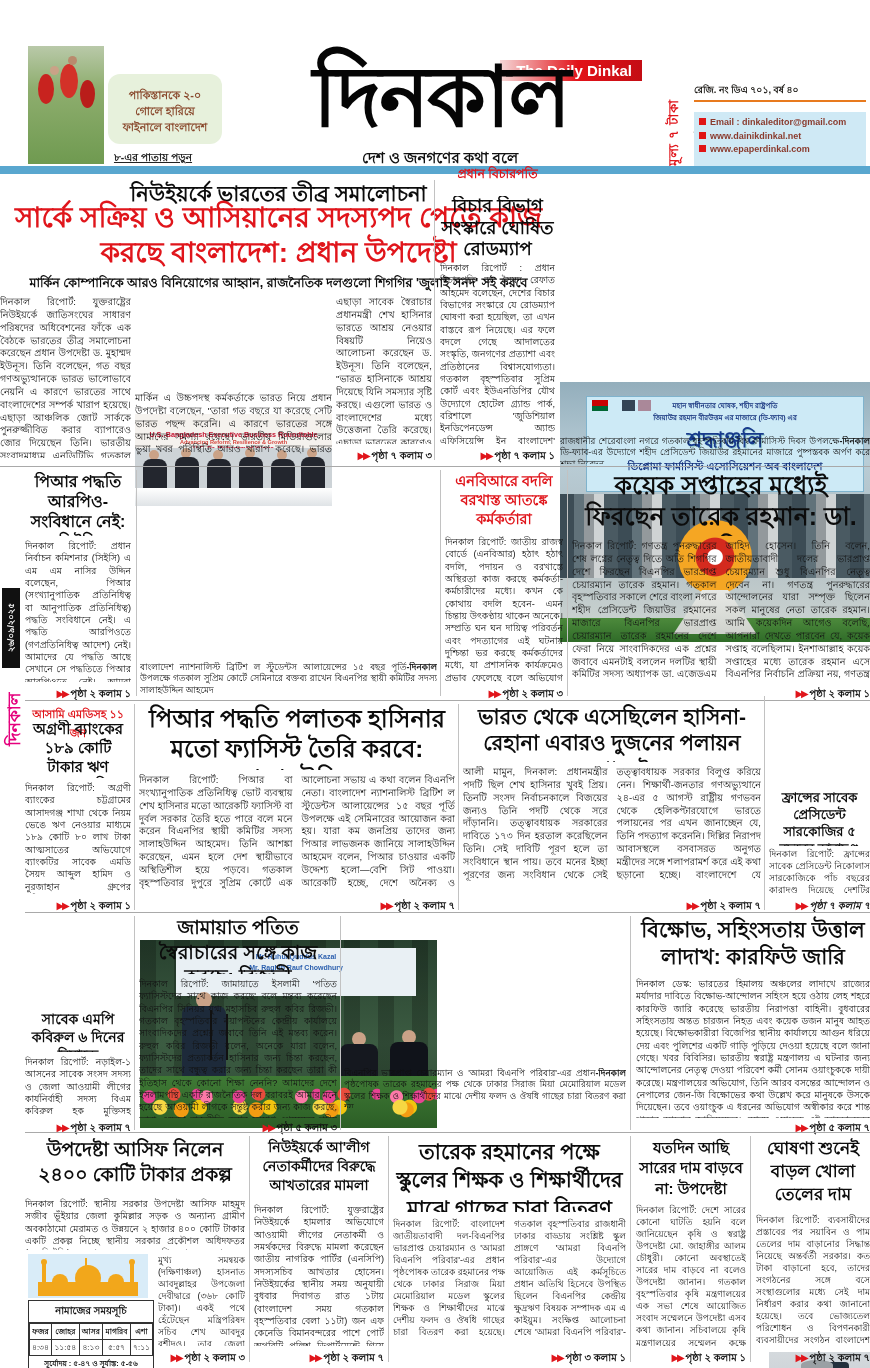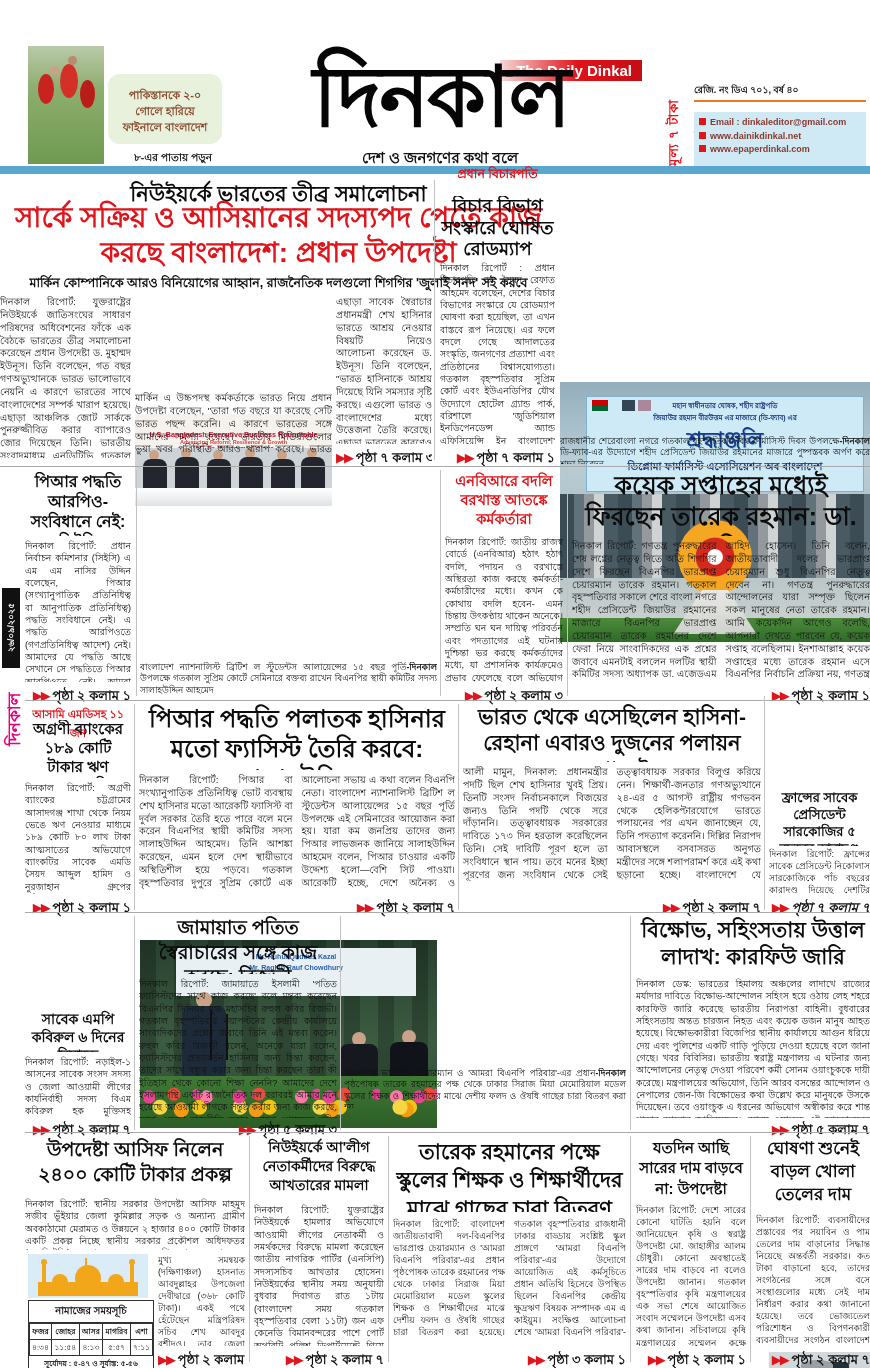--- a/index.html
+++ b/index.html
@@ -14,21 +14,21 @@
   .page{position:relative;width:870px;height:1368px;background:#fff;margin:0 auto;overflow:hidden;}
   .abs{position:absolute;}
   .vr{position:absolute;width:1px;background:#c2c2c2;}
   .hrl{position:absolute;height:1px;background:var(--rule);}
   .body-text{font-size:9.6px;line-height:1.34;text-align:justify;color:var(--ink);overflow:hidden;}
   .cols2{column-count:2;column-gap:9px;}
   .headline{font-weight:800;text-align:center;color:#0c0c0c;overflow:hidden;}
   .headline.red{color:var(--red);}
   .kicker{font-weight:800;text-align:center;color:#0c0c0c;}
   .kicker.red{color:var(--red);}
-  .jump{font-size:13px;font-weight:700;text-align:right;color:#111;margin-top:2px;white-space:nowrap;overflow:hidden;}
+  .jump{font-size:10px;font-weight:700;text-align:right;color:#111;margin-top:2px;white-space:nowrap;overflow:hidden;}
   .jump .arr{color:var(--red);letter-spacing:-2px;}
   .caption{font-size:8.8px;line-height:1.3;text-align:justify;color:#101010;overflow:hidden;}
   .caption .credit{float:right;font-weight:700;}
   .photo{position:relative;overflow:hidden;}
   
   .promo-box{background:#e7f1dc;border-radius:12px;padding:14px 4px;text-align:center;
              font-weight:700;color:#8a4a2e;font-size:11px;line-height:1.45;}
   .promo-footer{font-weight:800;font-size:10.5px;color:#222;text-align:center;}
   .logo-main{font-weight:800;color:#050505;font-size:84px;line-height:.95;text-align:center;letter-spacing:-2px;}
   .daily-banner{background:linear-gradient(90deg,#f6d7d7,#e21219 55%,#c40d14);color:#fff;
@@ -103,21 +103,21 @@
     <div class="blob" style="left:52px;top:34px;width:15px;height:28px;background:#b91d1a;"></div>
     <div class="blob" style="left:22px;top:20px;width:9px;height:9px;background:#caa287;"></div>
     <div class="blob" style="left:40px;top:10px;width:9px;height:9px;background:#b98a6d;"></div>
   </div>
 
   <div class="abs promo-box" style="left:108px;top:74px;width:114px;height:70px;">
     <div>পাকিস্তানকে ২-০</div>
     <div>গোলে হারিয়ে</div>
     <div>ফাইনালে বাংলাদেশ</div>
   </div>
-  <div class="abs promo-footer" style="left:116px;top:150px;width:114px;">৮-এর পাতায় পড়ুন</div>
+  <div class="abs promo-footer" style="left:96px;top:150px;width:114px;text-decoration:underline;">৮-এর পাতায় পড়ুন</div>
 
   <div class="abs daily-banner" style="left:500px;top:60px;width:142px;">The Daily Dinkal</div>
   <div class="abs logo-main" style="left:240px;top:58px;width:402px;">দিনকাল</div>
   <div class="abs tagline" style="left:280px;top:146px;width:320px;">দেশ ও জনগণের কথা বলে</div>
 
   <div class="abs price-vert" style="left:664px;top:66px;height:100px;">মূল্য ৭ টাকা</div>
 
   <div class="abs" style="left:694px;top:57px;width:172px;">
     <div class="reg-line reg-u">রেজি. নং ডিএ ৭০১, বর্ষ ৪০</div>
     <div class="reg-line reg-u">সংখ্যা ২৫ শুক্রবার ১১ আশ্বিন ১৪৩২</div>

